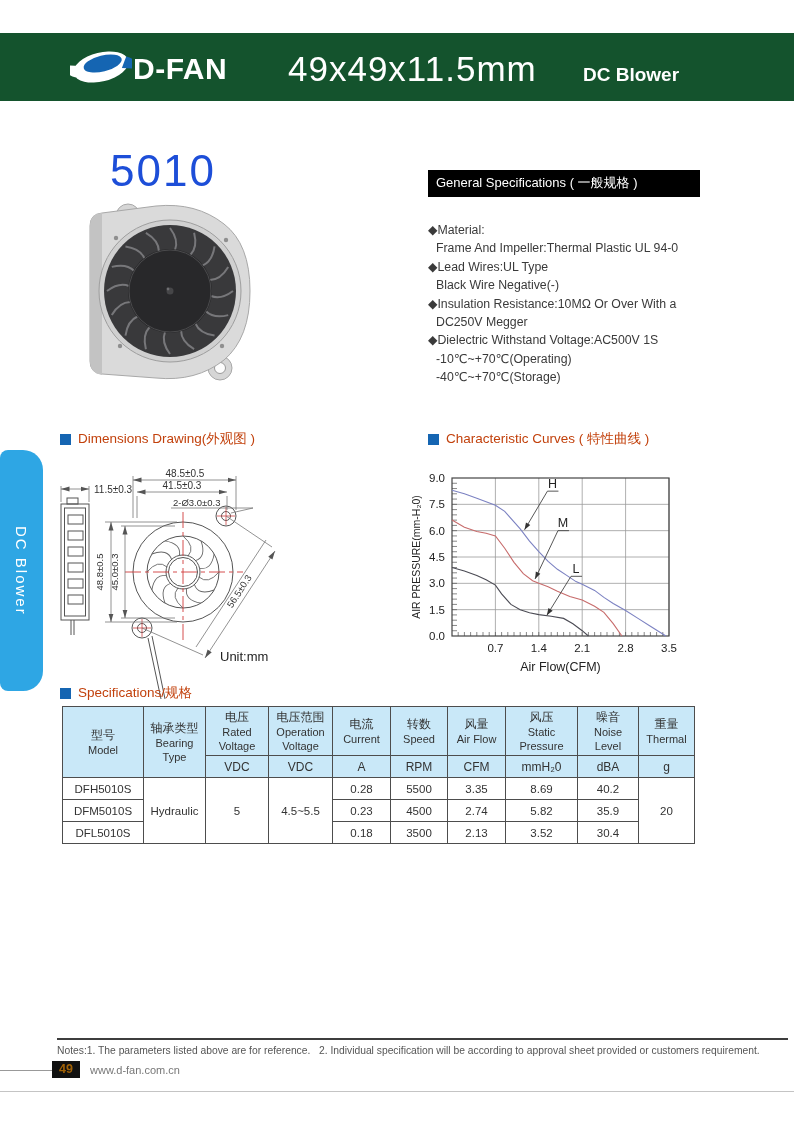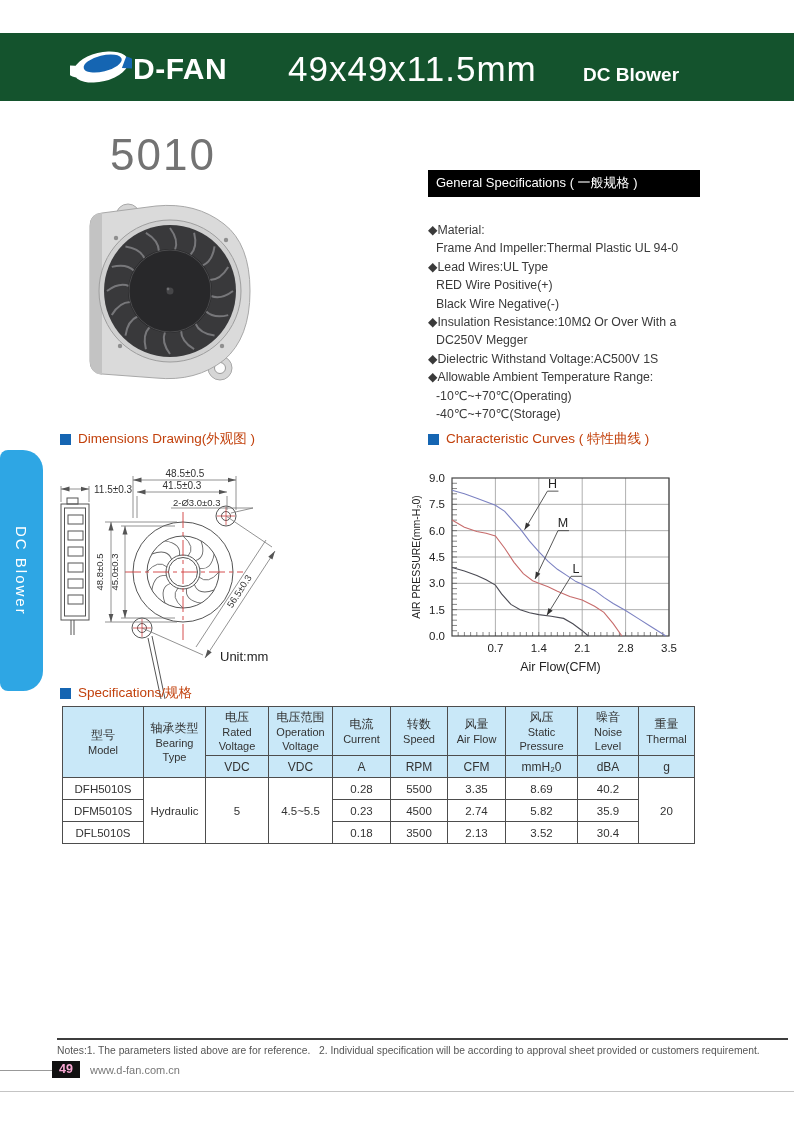--- a/index.html
+++ b/index.html
@@ -9,21 +9,21 @@
   .header-bar{position:absolute;left:0;top:33px;width:794px;height:68px;background:#14532d;padding-left:8px;}
   .logo{position:absolute;left:70px;top:14px;}
   .brand{position:absolute;left:133px;top:19px;font-size:30px;font-weight:bold;color:#fff;letter-spacing:.5px;}
   .size-title{position:absolute;left:288px;top:16px;font-size:35px;color:#fff;letter-spacing:1px;}
   .category{position:absolute;left:583px;top:31px;font-size:19px;font-weight:bold;color:#fff;}
   
   .side-tab{position:absolute;left:0;top:450px;width:43px;height:241px;background:#2ea6e4;
             border-radius:8px 20px 20px 8px;display:flex;align-items:center;justify-content:center;}
   .side-tab span{writing-mode:vertical-rl;font-size:15px;color:#fff;letter-spacing:2px;}
   
-  .model-title{position:absolute;left:110px;top:130px;font-size:44px;color:#737373;letter-spacing:2px;}
+  .model-title{position:absolute;left:110px;top:146px;font-size:44px;color:#1d4ed8;letter-spacing:2px;}
   .fan-photo{position:absolute;left:78px;top:196px;}
   
   .gen-specs{position:absolute;left:428px;top:170px;width:272px;}
   .gen-specs-title{background:#000000;color:#fff;font-size:13px;padding:4px 8px 5px 8px;}
   .gen-lines{margin-top:24px;}
   .gen-line{font-size:12.3px;color:#3a3a3a;line-height:18.4px;white-space:nowrap;}
   .gen-line.cont{padding-left:8px;}
   
   .section-head{position:absolute;display:flex;align-items:center;gap:7px;font-size:13.5px;color:#c2410c;}
   .blue-sq{width:11px;height:11px;background:#1565b2;display:inline-block;}
@@ -37,21 +37,21 @@
   .spec-table th{background:#c9e8f8;font-weight:normal;}
   .spec-table .cn{font-size:12px;color:#333;}
   .spec-table .en{font-size:11px;color:#333;line-height:13.5px;}
   .spec-table .h1 th{height:48px;}
   .spec-table .h2 th{height:21px;font-size:12px;color:#333;}
   .spec-table td{height:21px;font-size:11.5px;color:#333;}
   
   .foot-rule{position:absolute;left:57px;top:1038px;width:731px;height:2px;background:#3d3d3d;}
   .notes{position:absolute;left:57px;top:1045px;font-size:10.3px;color:#555;white-space:pre;}
   .badge-line{position:absolute;left:0;top:1070px;width:52px;height:1px;background:#999;}
-  .page-badge{position:absolute;left:52px;top:1061px;background:#111;color:#f9a8d4;
+  .page-badge{position:absolute;left:52px;top:1061px;background:#111;color:#a16207;
               font-size:12.5px;font-weight:bold;padding:1px 7px 2px 7px;}
   .website{position:absolute;left:90px;top:1064px;font-size:11px;color:#777;}
   .bottom-rule{position:absolute;left:0;top:1091px;width:794px;height:1px;background:#c4c4c4;}
 </style>
 </head>
 <body>
 
 <div class="page">
 
   <div class="header-bar">
@@ -125,26 +125,24 @@
       </g>
     </svg>
   </div>
 
   <div class="gen-specs">
     <div class="gen-specs-title">General Specifications ( 一般规格 )</div>
     <div class="gen-lines">
       <div class="gen-line">◆Material:</div>
       <div class="gen-line cont">Frame And Impeller:Thermal Plastic UL 94-0</div>
       <div class="gen-line">◆Lead Wires:UL Type</div>
-      <div class="gen-line cont">RED Wire Positive(+)</div>
       <div class="gen-line cont">Black Wire Negative(-)</div>
       <div class="gen-line">◆Insulation Resistance:10MΩ Or Over With a</div>
       <div class="gen-line cont">DC250V Megger</div>
       <div class="gen-line">◆Dielectric Withstand Voltage:AC500V 1S</div>
-      <div class="gen-line">◆Allowable Ambient Temperature Range:</div>
       <div class="gen-line cont">-10℃~+70℃(Operating)</div>
       <div class="gen-line cont">-40℃~+70℃(Storage)</div>
     </div>
   </div>
 
   <div class="section-head" style="left:60px;top:430px;">
     <span class="blue-sq"></span>
     <span>Dimensions Drawing(外观图 )</span>
   </div>
   <div class="section-head" style="left:428px;top:430px;">

